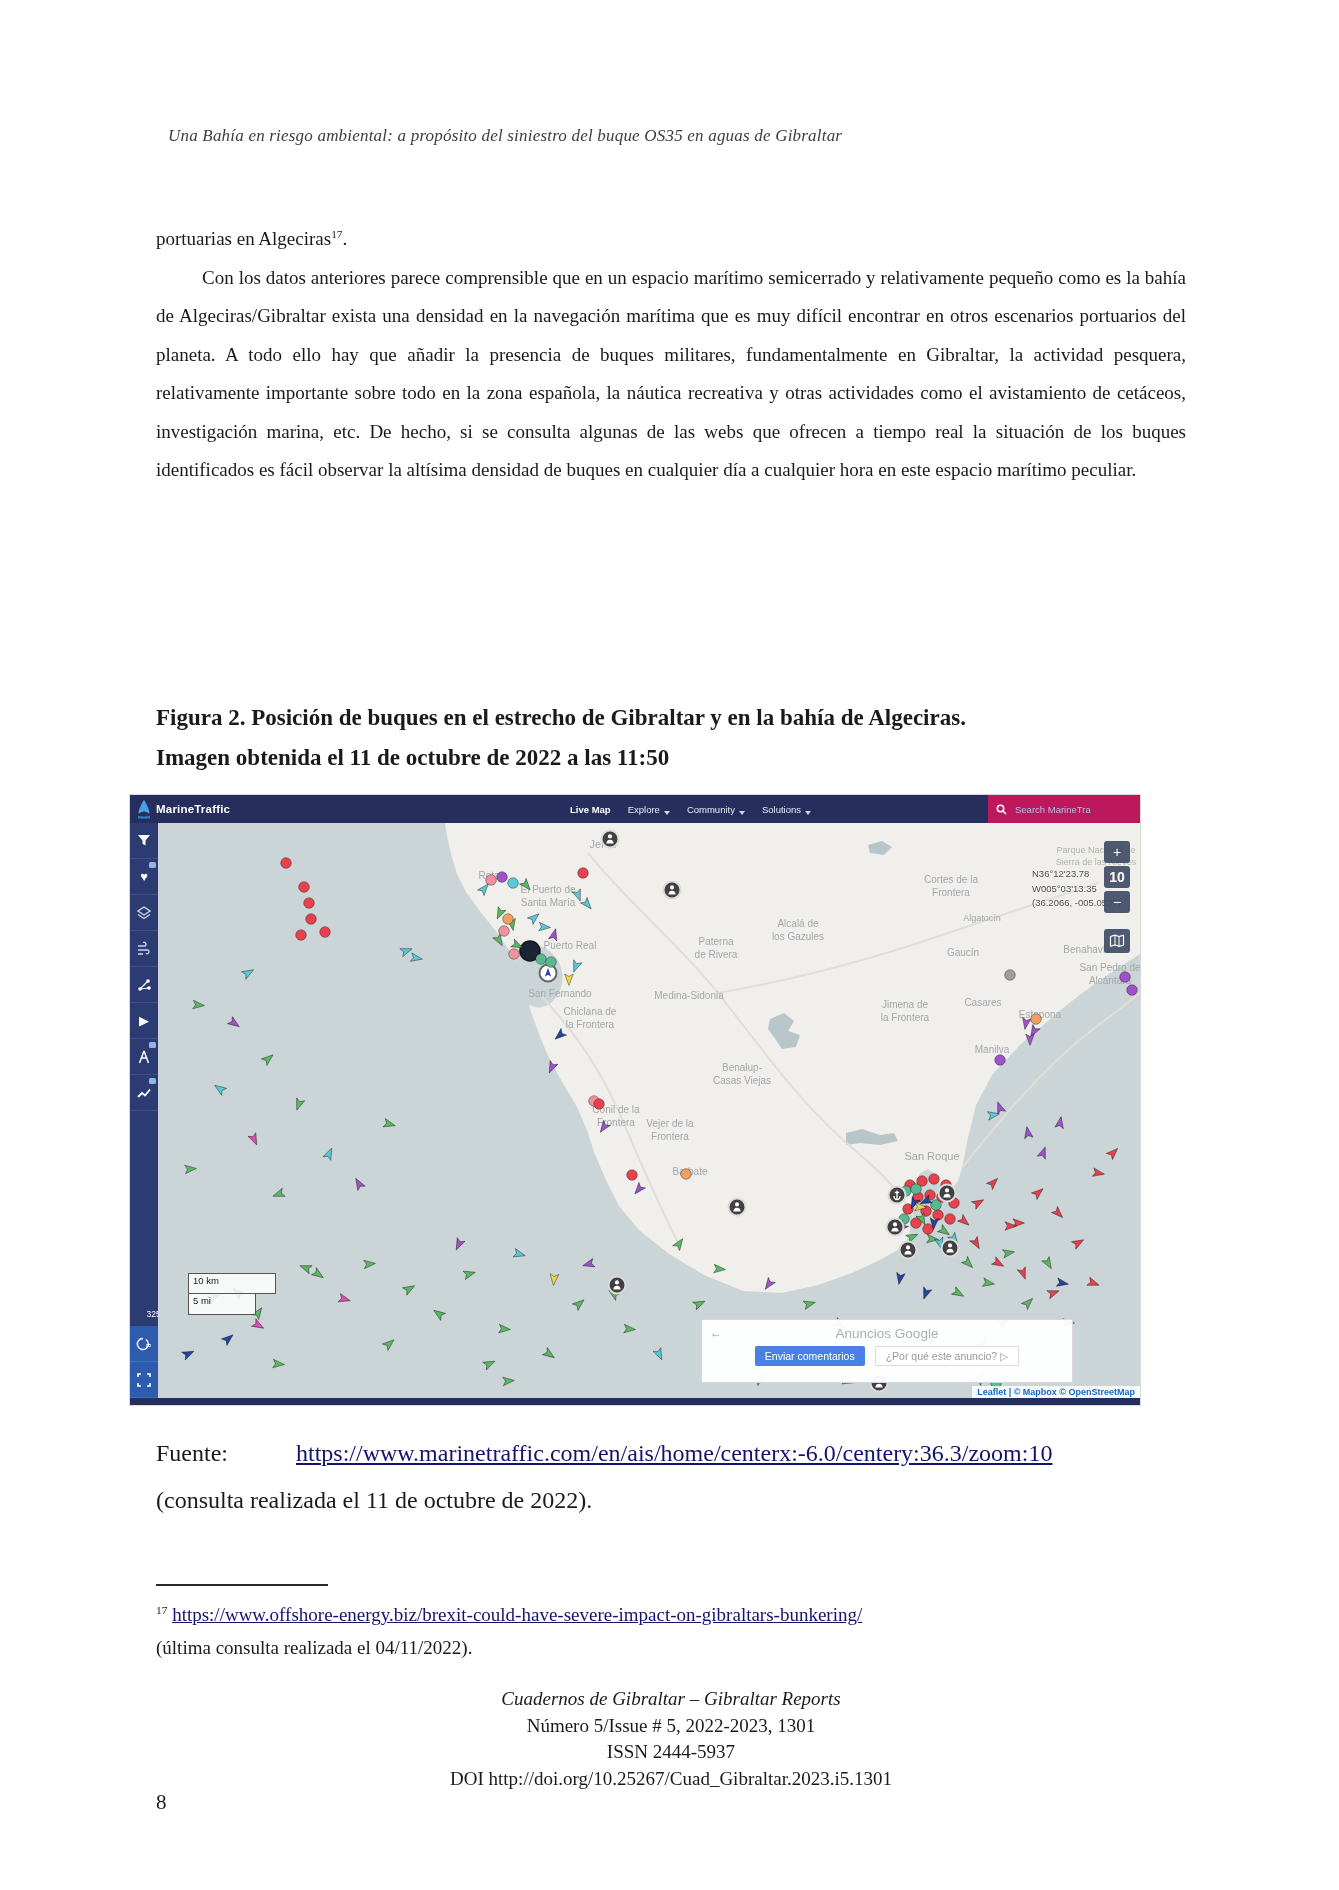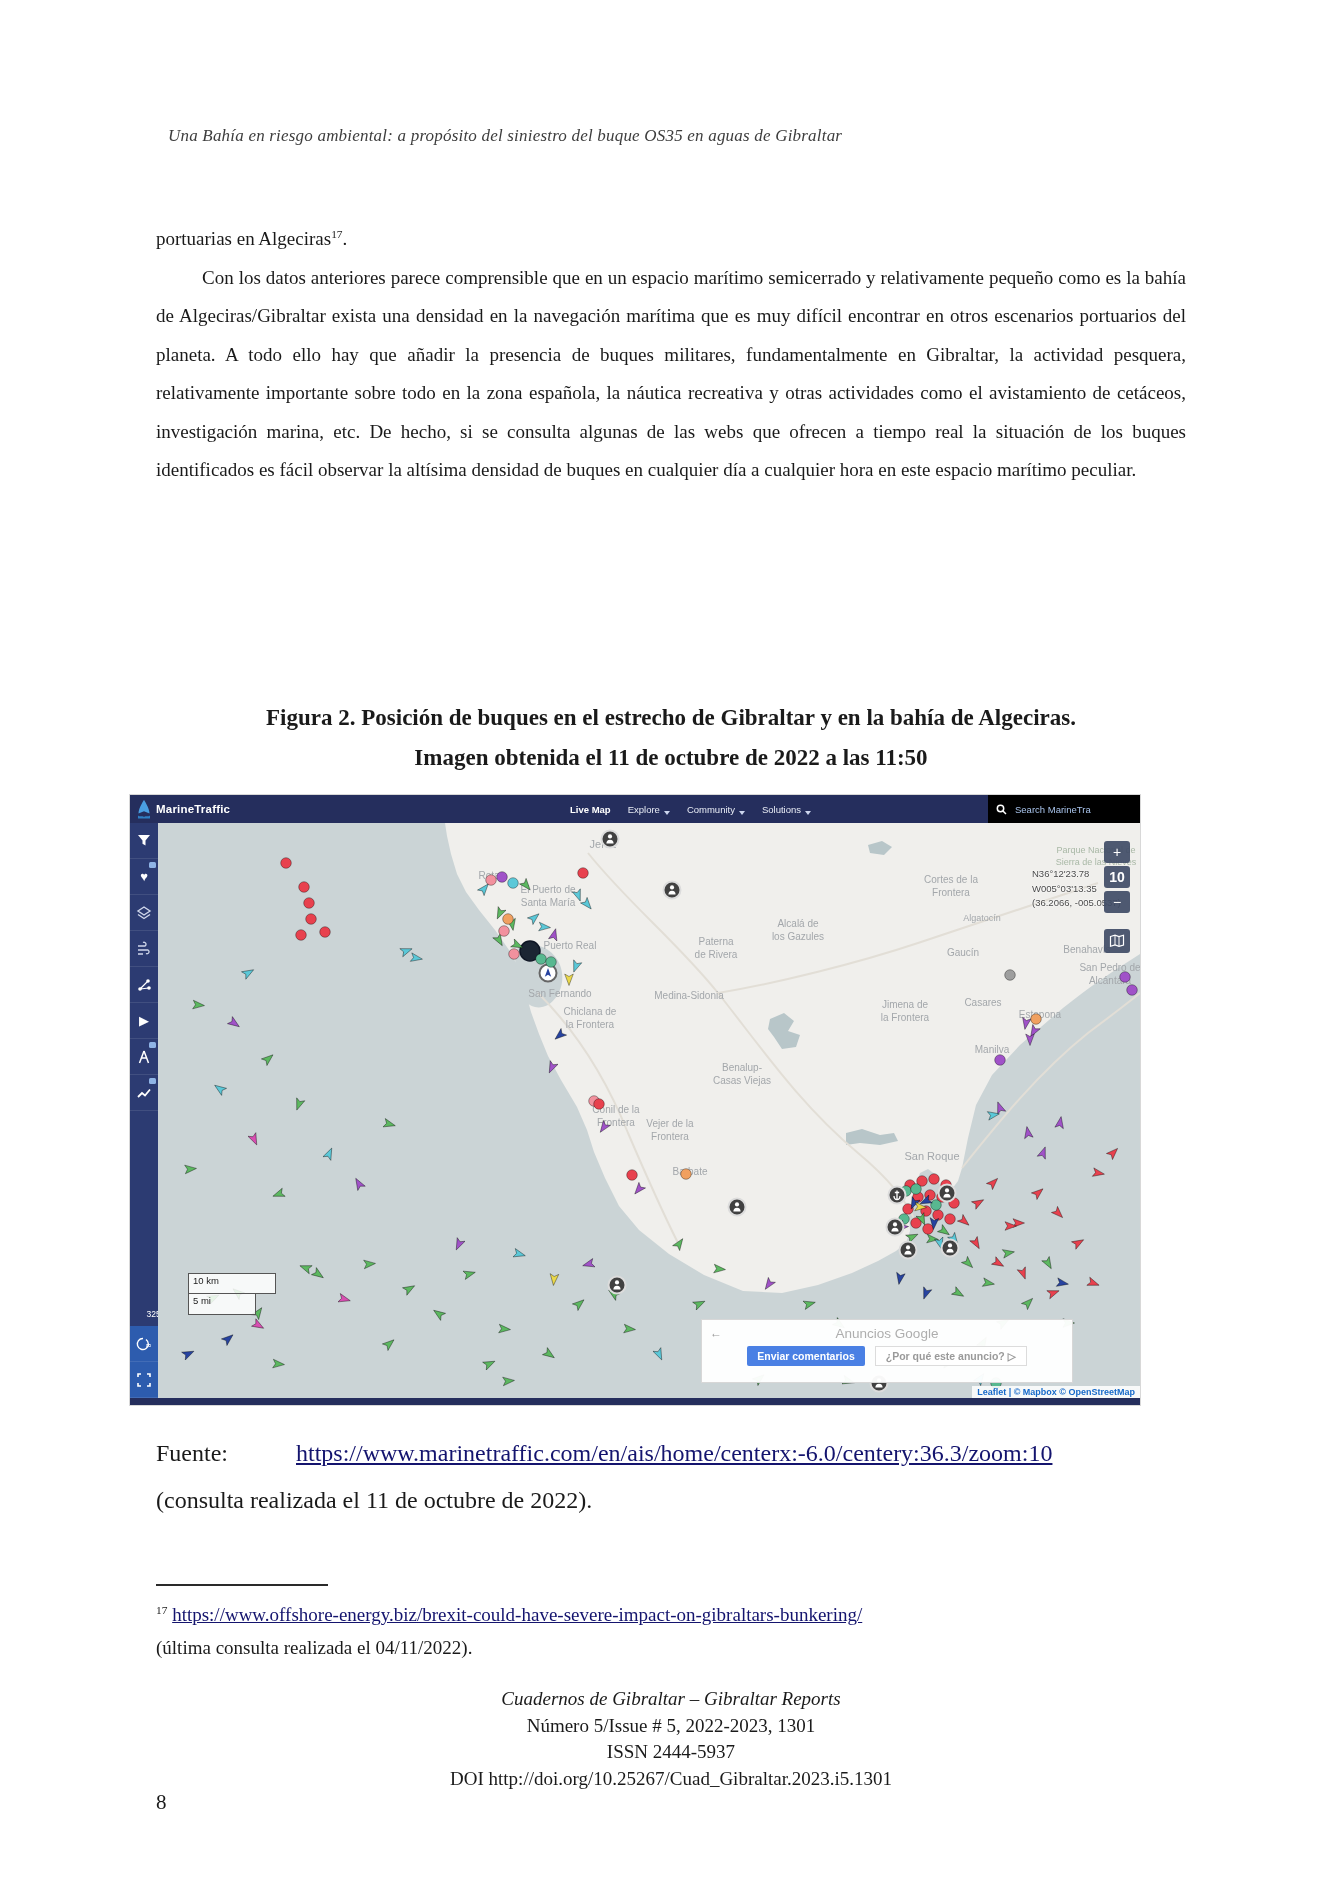--- a/index.html
+++ b/index.html
@@ -5,41 +5,41 @@
   html,body{margin:0;padding:0;}
   body{width:1339px;height:1890px;background:#ffffff;position:relative;
        font-family:"Liberation Serif",serif;color:#1a1a1a;overflow:hidden;}
 
   
   #running-head{position:absolute;left:168px;top:126px;font-style:italic;font-size:17px;color:#3d3d3d;letter-spacing:.2px;}
   #body-text{position:absolute;left:156px;top:220px;width:1030px;font-size:19px;line-height:38.5px;text-align:justify;}
   #body-text p{margin:0;}
   #para-2{text-indent:46px;}
   sup{font-size:60%;line-height:0;}
-  #caption{position:absolute;left:156px;top:698px;width:1030px;text-align:center;font-weight:bold;font-size:23px;line-height:40px;}
+  #caption{position:absolute;left:156px;top:698px;width:1030px;font-weight:bold;font-size:23px;line-height:40px;}
   #fuente{position:absolute;left:156px;top:1430px;width:1030px;font-size:24px;line-height:47px;}
   #fuente .lbl{margin-right:68px;}
   .doclink{color:#14146e;text-decoration:underline;cursor:pointer;}
   #footnote-rule{position:absolute;left:156px;top:1584px;width:172px;border-top:2px solid #2a2a2a;}
   #footnote{position:absolute;left:156px;top:1598px;width:1040px;font-size:19px;line-height:33px;}
   #page-footer{position:absolute;left:156px;top:1686px;width:1030px;text-align:center;font-size:19px;line-height:26.5px;}
   #page-footer .it{font-style:italic;}
   #page-number{position:absolute;left:156px;top:1790px;font-size:21px;}
 
   
   #mt-embed{position:absolute;left:130px;top:795px;width:1010px;height:610px;
             font-family:"Liberation Sans",sans-serif;box-shadow:0 0 0 1px #d8d8d8;}
   .mt-nav{height:28px;background:#252e5d;position:relative;display:flex;align-items:center;}
   .mt-logo{display:flex;align-items:center;gap:5px;padding-left:7px;}
   .mt-brand{color:#ffffff;font-size:11.5px;font-weight:bold;letter-spacing:.2px;}
   .mt-navitems{position:absolute;left:440px;top:0;height:28px;display:flex;align-items:center;gap:17px;}
   .mt-navitem{color:#e8ecf5;font-size:9.5px;display:flex;align-items:flex-end;gap:4px;cursor:pointer;}
   .mt-navitem.b{font-weight:bold;color:#ffffff;}
   .caret{width:0;height:0;border-left:3.5px solid transparent;border-right:3.5px solid transparent;border-top:4px solid #cdd6ee;}
-  .mt-search{position:absolute;right:0;top:0;height:28px;width:152px;background:#000000;display:flex;align-items:center;padding:0 8px;box-sizing:border-box;gap:6px;}
+  .mt-search{position:absolute;right:0;top:0;height:28px;width:152px;background:#be185d;display:flex;align-items:center;padding:0 8px;box-sizing:border-box;gap:6px;}
   .mt-search input{background:transparent;border:none;outline:none;color:#cfe0f5;font-size:9.5px;width:115px;font-family:"Liberation Sans",sans-serif;}
   .mt-search input::placeholder{color:#a9c4ec;opacity:1;}
 
   .mt-body{display:flex;height:575px;}
   .mt-side{width:28px;background:#2c3b72;display:flex;flex-direction:column;}
   .side-cell{height:35px;display:flex;align-items:center;justify-content:center;position:relative;border-bottom:1px solid rgba(255,255,255,.10);cursor:pointer;}
   .side-cell .uni{color:#fff;font-size:13px;}
   .lockbadge{position:absolute;top:3px;right:2px;width:7px;height:6px;background:#8fb4e6;border-radius:1.5px;}
   .side-spacer{flex:1;}
   .side-cell.bright{background:#2d5cae;}
@@ -57,21 +57,21 @@
   .zmap{margin-top:16px;display:flex;align-items:center;justify-content:center;height:24px;}
 
   .scale{position:absolute;left:30px;top:450px;font-size:9.5px;color:#222;}
   .scale .bar{background:rgba(255,255,255,.85);border:1px solid #555;padding:0 4px;height:21px;line-height:13px;box-sizing:border-box;}
   .scale .km{width:88px;}
   .scale .mi{width:68px;border-top:none;}
 
   .adbox{position:absolute;left:543px;top:496px;width:372px;height:64px;background:rgba(255,255,255,.96);border:1px solid #d7d7d7;box-sizing:border-box;}
   .adback{position:absolute;left:8px;top:6px;color:#9a9a9a;font-size:12px;cursor:pointer;}
   .adtitle{text-align:center;color:#aeaeae;font-size:13.5px;margin-top:6px;}
-  .adrow{display:flex;justify-content:center;gap:10px;margin-top:5px;font-weight:bold;}
+  .adrow{display:flex;justify-content:center;gap:10px;margin-top:5px;}
   .ad-btn-blue{background:#4a80e4;color:#fff;font-size:10.5px;padding:4px 10px;border-radius:2px;cursor:pointer;}
   .ad-btn-white{background:#fff;color:#9a9a9a;border:1px solid #dcdcdc;font-size:10.5px;padding:3px 10px;cursor:pointer;}
 
   .attr{position:absolute;right:0;bottom:0;background:rgba(255,255,255,.85);font-size:9px;padding:1px 5px;color:#1669c9;font-weight:bold;}
 </style>
 </head>
 <body>
 
 <div id="running-head">Una Bahía en riesgo ambiental: a propósito del siniestro del buque OS35 en aguas de Gibraltar</div>
 

